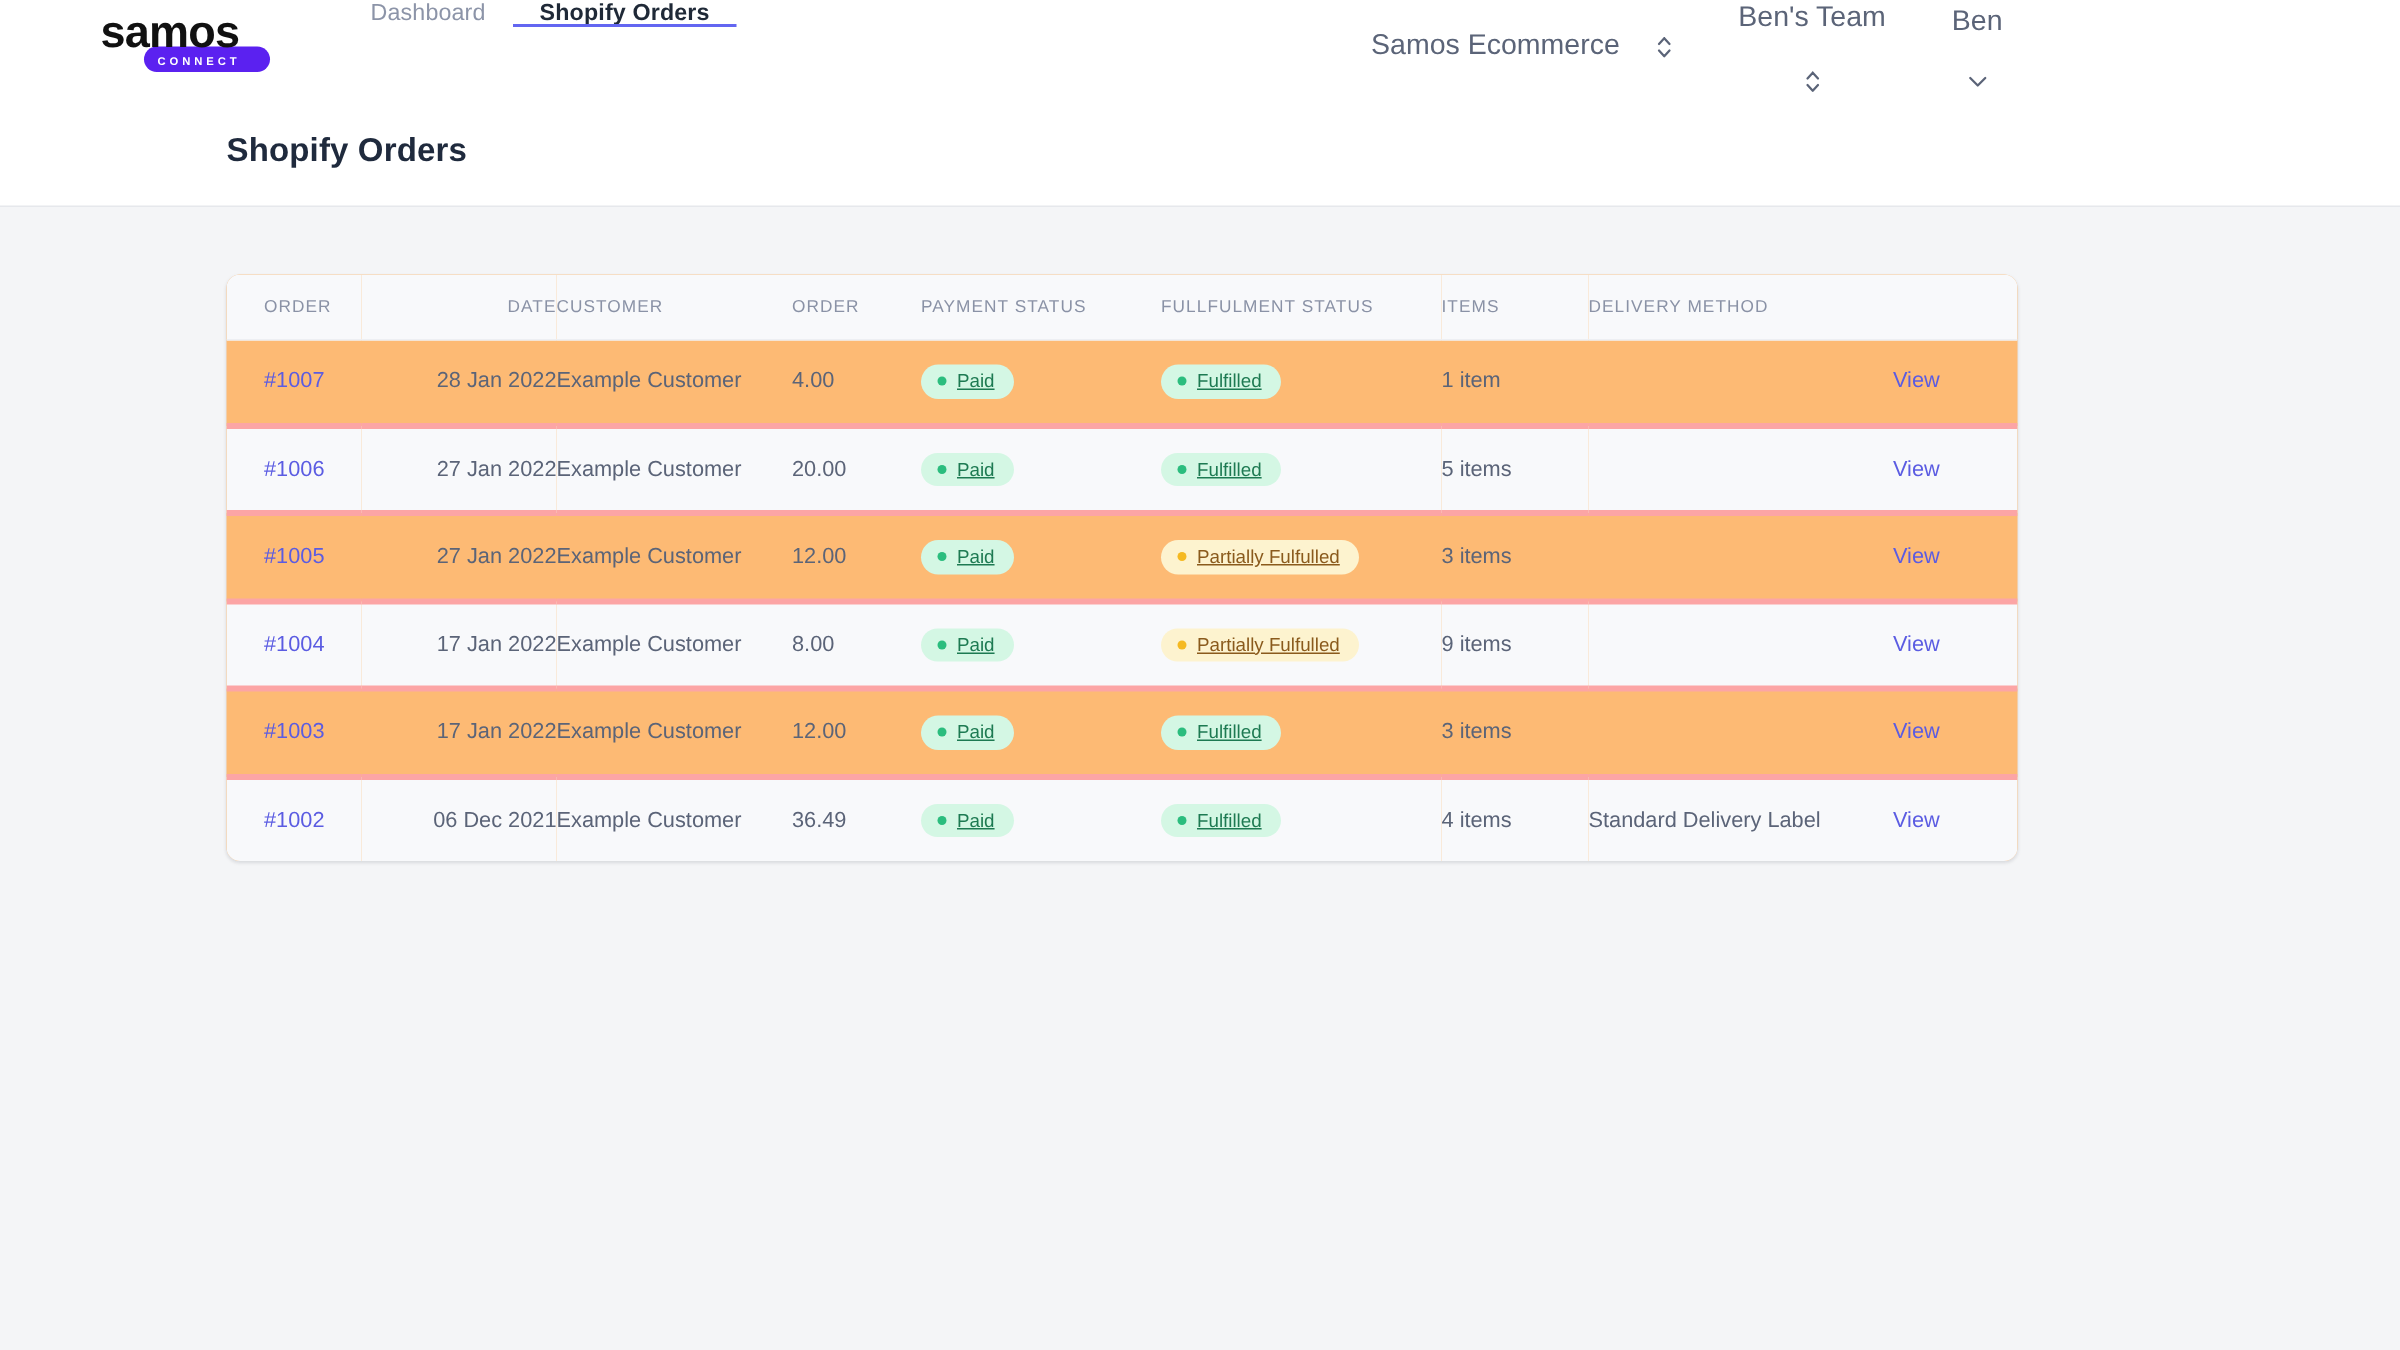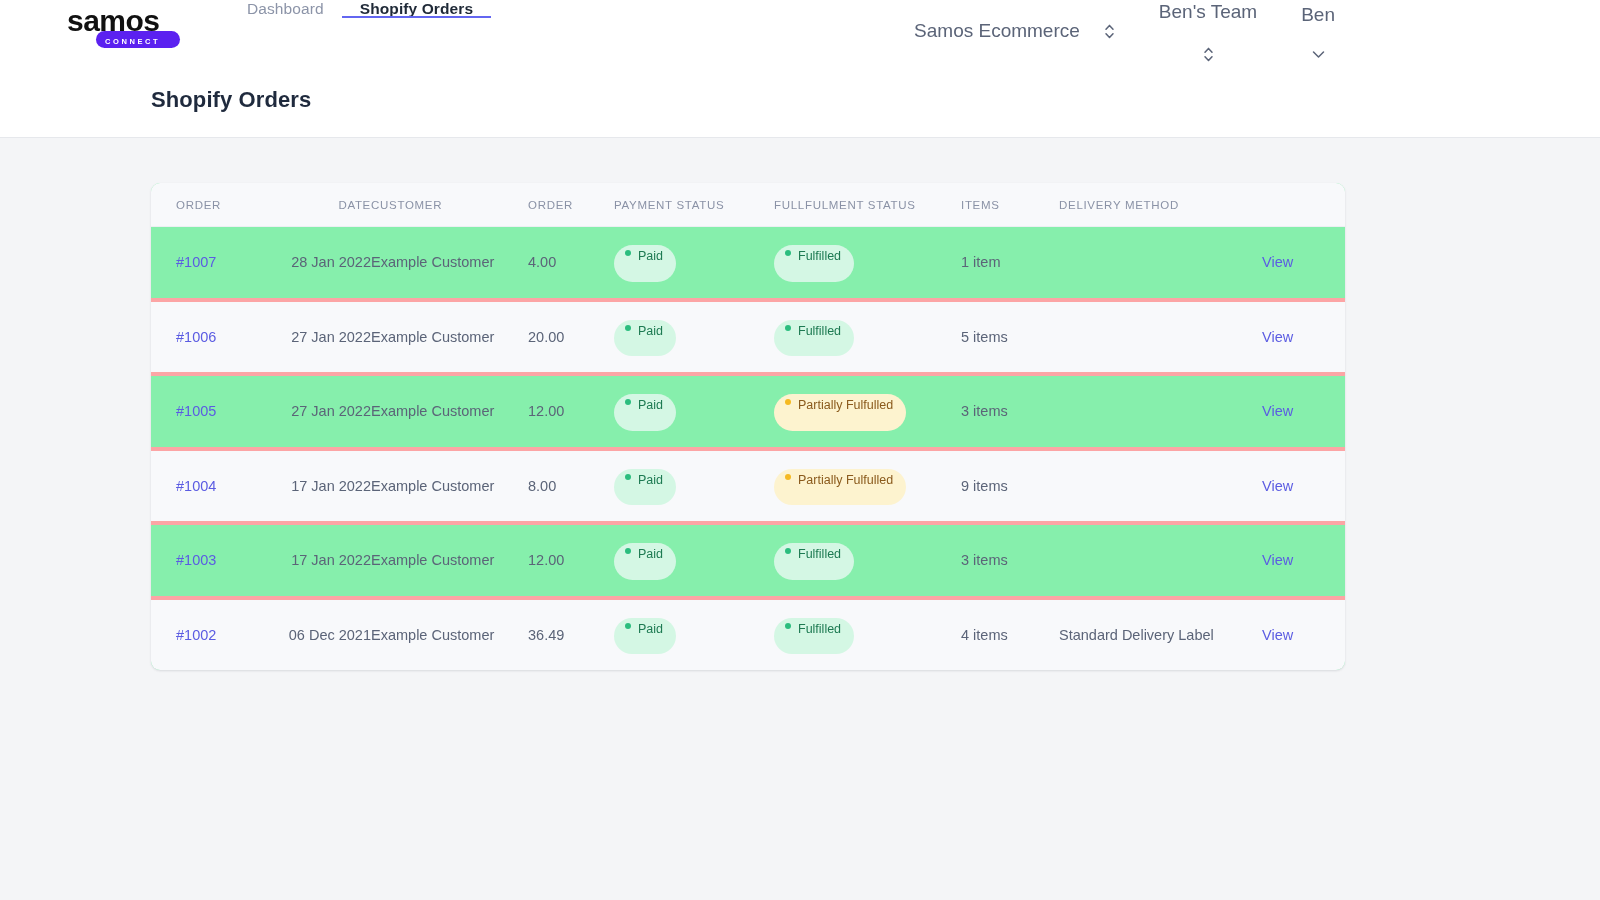--- a/index.html
+++ b/index.html
@@ -99,21 +99,21 @@
   
   .body-area {
     background: #f4f5f7;
     padding: 45px 0 0 0;
     height: calc(900px - 62px - 77px);
   }
 
   .card {
     width: 1194px;
     margin-left: 151px;
-    background: #86efac;
+    background: #fdba74;
     border-radius: 9px;
     box-shadow: 0 1px 3px rgba(16,24,40,.07), 0 1px 2px rgba(16,24,40,.05);
     overflow: hidden;
   }
 
   table { width: 100%; border-collapse: collapse; }
 
   thead th {
     background: #f8f9fb;
     text-align: left;
@@ -156,26 +156,28 @@
   }
   .view-link {
     color: #5b5ce2;
     font-size: 14.5px;
     text-decoration: none;
     cursor: pointer;
   }
 
   .badge {
     display: inline-flex;
+    align-items: center;
     gap: 7px;
     border-radius: 999px;
-    padding: 5px 13px 19px 11px;
+    padding: 5px 13px 5px 11px;
     font-size: 12.5px;
     line-height: 1;
     white-space: nowrap;
+    text-decoration: underline;
   }
   .badge .dot {
     width: 6px; height: 6px; border-radius: 50%;
     flex: 0 0 6px;
   }
   .badge.green { background: #d4f7e4; color: #1d7a52; }
   .badge.green .dot { background: #2bbd7e; }
   .badge.amber { background: #fdf3cf; color: #8a5a1c; }
   .badge.amber .dot { background: #f5b921; }
 </style>

